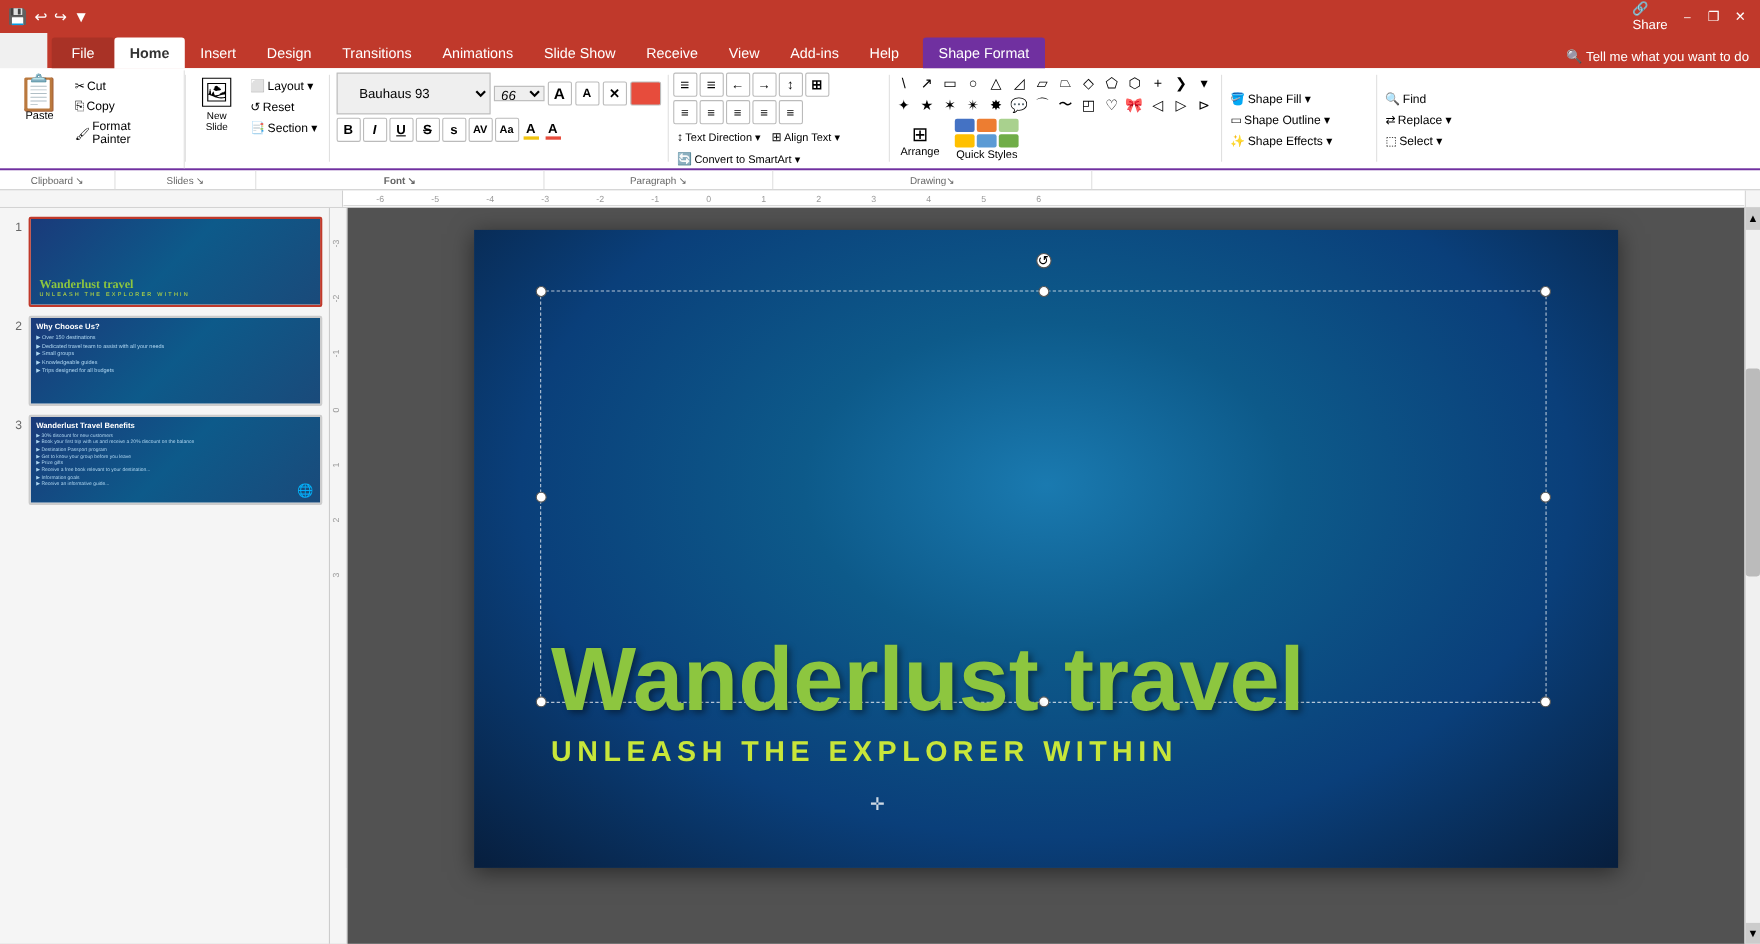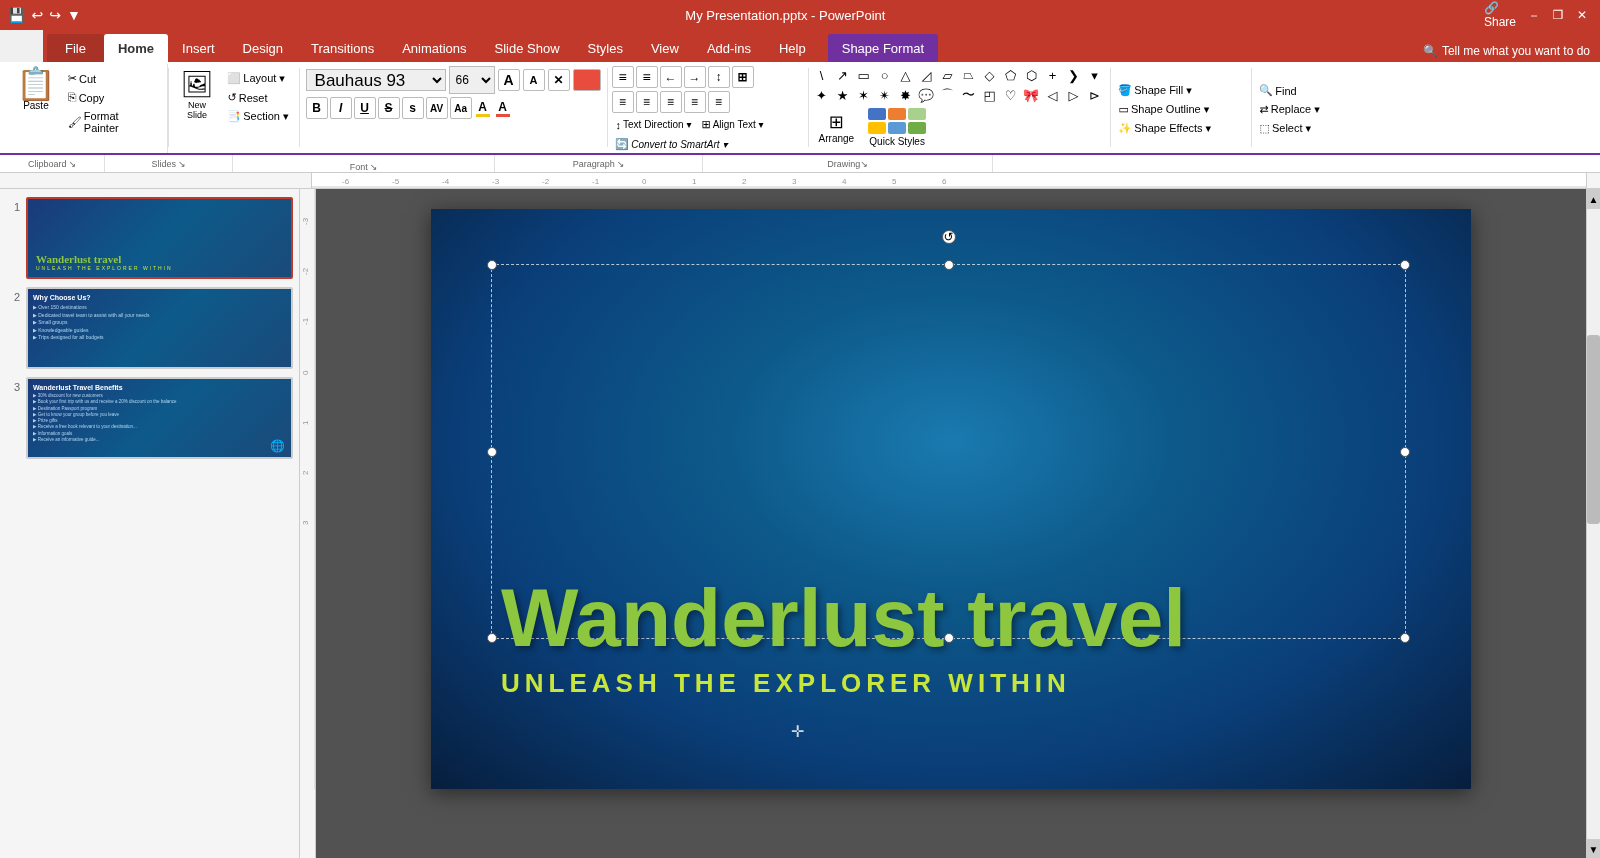--- a/index.html
+++ b/index.html
@@ -40,38 +40,37 @@
 </head>
 <body>
 
 <div id="title-bar">
   <div class="quick-access">
     <span>💾</span>
     <span>↩</span>
     <span>↪</span>
     <span>▼</span>
   </div>
-  <div class="title">My Presentation.pptx - PowerPoint</div>
   <div class="win-controls">
     <span style="font-size:12px;margin-right:10px;">🔗 Share</span>
     <span>⎯</span>
     <span>❐</span>
     <span>✕</span>
   </div>
 </div>
 
 <div id="tab-bar">
   <div class="tab" style="background:#a93226;color:white;padding:0 18px;">File</div>
   <div class="tab active">Home</div>
   <div class="tab">Insert</div>
   <div class="tab">Design</div>
   <div class="tab">Transitions</div>
   <div class="tab">Animations</div>
   <div class="tab">Slide Show</div>
-  <div class="tab">Styles</div>
+  <div class="tab">Receive</div>
   <div class="tab">View</div>
   <div class="tab">Add-ins</div>
   <div class="tab">Help</div>
   <div class="tab" style="background:#7030a0;margin-left:8px;padding:0 14px;">Shape Format</div>
   <div style="flex:1;"></div>
   <span style="color:white;font-size:12px;margin-right:10px;display:flex;align-items:center;gap:4px;padding-bottom:4px;">🔍 Tell me what you want to do</span>
 </div>
 
 <div id="ribbon-content" style="display:flex;align-items:stretch;background:white;min-height:92px;border-bottom:2px solid #7030a0;padding:2px 2px 0;">
 
@@ -124,24 +123,24 @@
             <span style="font-size:11px;">Section ▾</span>
         </div>
       </div>
     </div>
   </div>
 
   <div style="width:1px;background:#e0e0e0;margin:4px 0 6px;"></div>
 
   <div style="display:flex;flex-direction:column;padding:2px 6px 0;gap:3px;min-width:250px;">
     <div style="display:flex;gap:3px;align-items:center;">
-      <select style="height:22px;font-size:17px;border:1px solid #bbb;padding:0 4px;min-width:140px;">
+      <select style="height:38px;font-size:12px;border:1px solid #bbb;padding:0 16px;min-width:140px;">
         <option>Bauhaus 93</option>
       </select>
-      <select style="height:28px;font-size:12px;border:1px solid #bbb;padding:0 2px;width:46px;">
+      <select style="height:14px;font-size:12px;border:1px solid #bbb;padding:0 2px;width:46px;font-style:italic;">
         <option>66</option>
       </select>
       <button class="font-btn" style="font-size:14px;">A</button>
       <button class="font-btn" style="font-size:11px;">A</button>
       <button class="font-btn">✕</button>
       <div style="width:28px;height:22px;background:#e74c3c;border:1px solid #bbb;border-radius:2px;cursor:pointer;"></div>
     </div>
     <div style="display:flex;gap:2px;align-items:center;flex-wrap:wrap;">
       <button class="font-btn bold">B</button>
       <button class="font-btn italic">I</button>
@@ -184,21 +183,21 @@
         <span>↕</span>
           <span style="font-size:10px;">Text Direction ▾</span>
       </div>
       <div class="rb-btn-sm">
         <span>⊞</span>
           <span style="font-size:10px;">Align Text ▾</span>
       </div>
     </div>
     <div class="rb-btn-sm" style="white-space:nowrap;">
       <span>🔄</span>
-        <span style="font-size:10px;font-style:italic;">Convert to SmartArt ▾</span>
+        <span style="font-size:10px;">Convert to SmartArt ▾</span>
     </div>
   </div>
 
   <div style="width:1px;background:#e0e0e0;margin:4px 0 6px;"></div>
 
   <div style="display:flex;flex-direction:column;padding:2px 4px 0;min-width:280px;">
     <div style="display:grid;grid-template-columns:repeat(14,20px);gap:1px;margin-bottom:2px;">
       <div class="shape-icon">\</div>
       <div class="shape-icon">↗</div>
       <div class="shape-icon">▭</div>
@@ -281,21 +280,21 @@
       <span>⬚</span>
         <span style="font-size:11px;">Select ▾</span>
     </div>
   </div>
 
 </div>
 
 <div style="display:flex;background:white;border-bottom:1px solid #ccc;height:18px;font-size:9px;color:#666;position:relative;z-index:10;">
   <div style="width:105px;text-align:center;border-right:1px solid #e0e0e0;display:flex;align-items:center;justify-content:center;gap:2px;">Clipboard <span>↘</span></div>
   <div style="width:128px;text-align:center;border-right:1px solid #e0e0e0;display:flex;align-items:center;justify-content:center;gap:2px;">Slides <span>↘</span></div>
-  <div style="width:262px;text-align:center;border-right:1px solid #e0e0e0;display:flex;align-items:flex-end;justify-content:center;gap:2px;">Font <span>↘</span></div>
+  <div style="width:262px;text-align:center;border-right:1px solid #e0e0e0;display:flex;align-items:center;justify-content:center;gap:2px;font-weight:bold;">Font <span>↘</span></div>
   <div style="width:208px;text-align:center;border-right:1px solid #e0e0e0;display:flex;align-items:center;justify-content:center;gap:2px;">Paragraph <span>↘</span></div>
   <div style="width:290px;text-align:center;border-right:1px solid #e0e0e0;display:flex;align-items:center;justify-content:center;">Drawing <span>↘</span></div>
 </div>
 
 <div style="display:flex;background:#f5f5f5;height:16px;border-bottom:1px solid #ccc;">
   <div style="width:312px;background:#f5f5f5;border-right:1px solid #ccc;"></div>
   <div style="flex:1;background:white;position:relative;overflow:hidden;display:flex;align-items:flex-end;">
     <svg width="100%" height="16">
       <rect width="100%" height="16" fill="white"></rect>
       <line x1="0" y1="15" x2="100%" y2="15" stroke="#ccc" stroke-width="1"></line>

